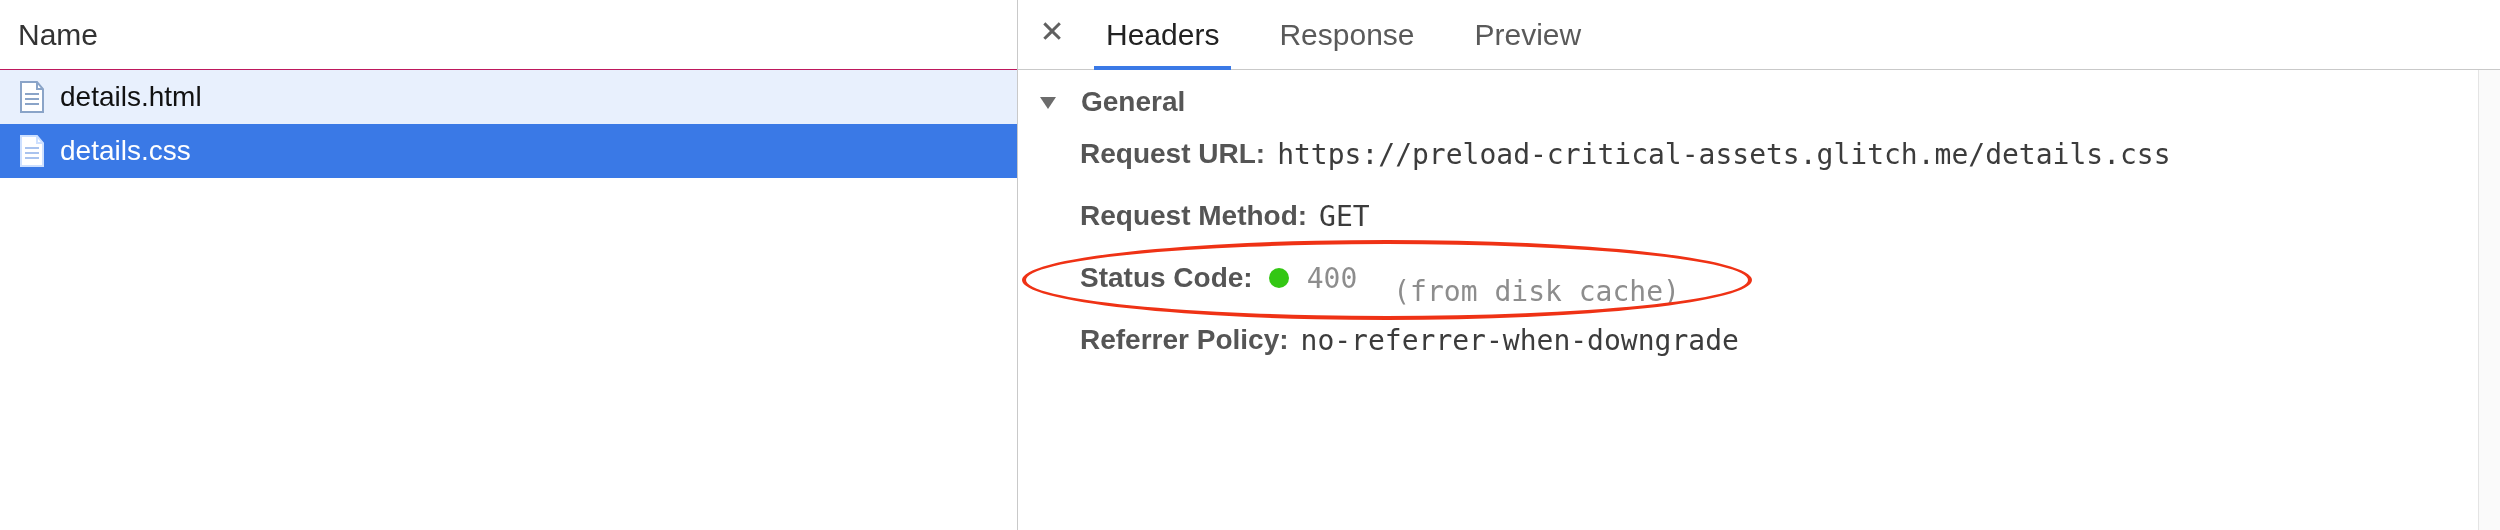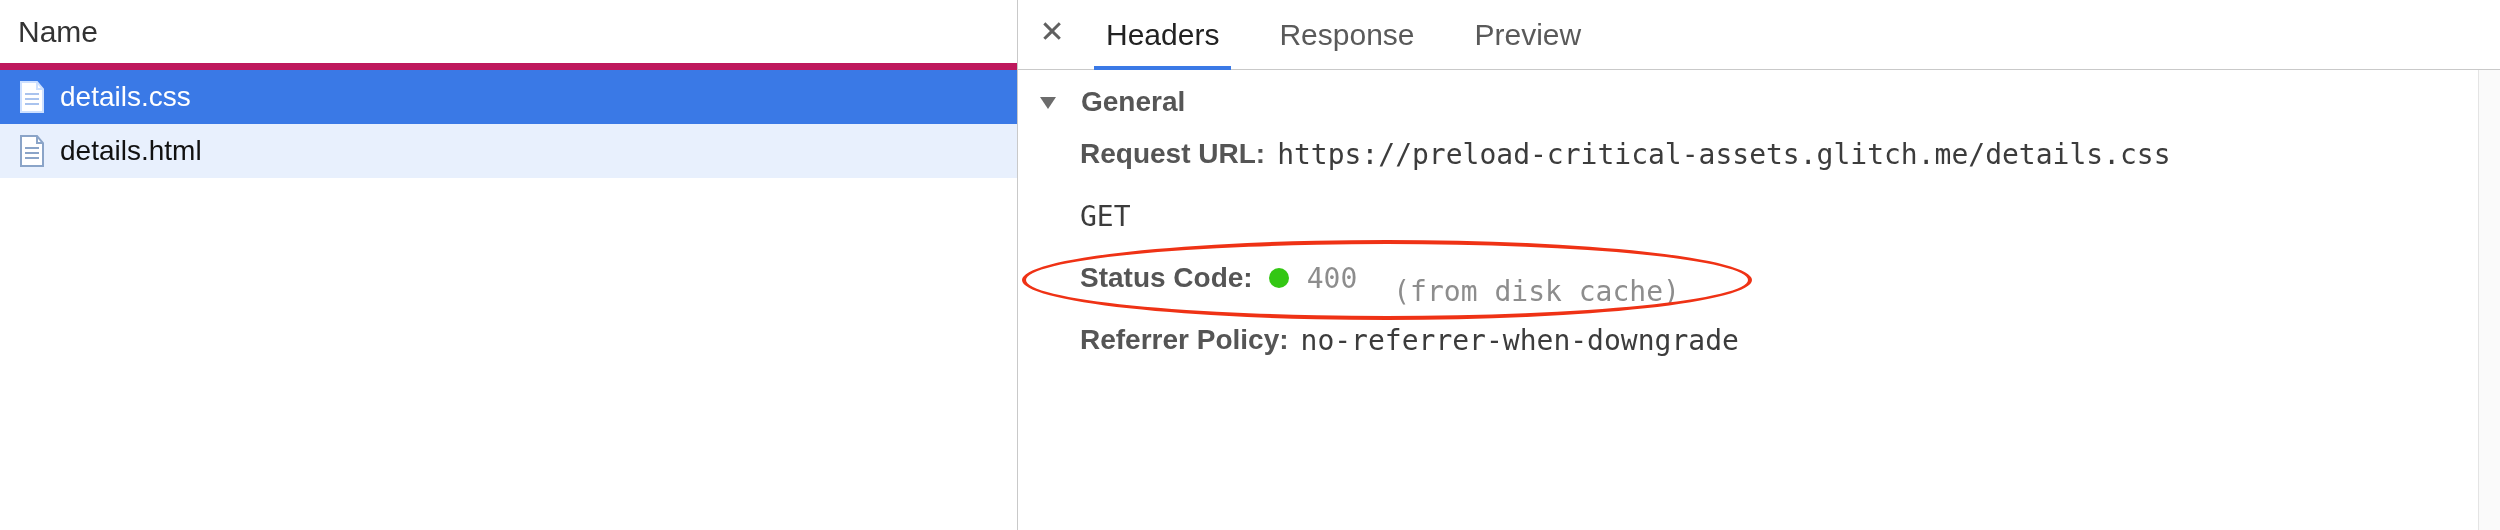--- a/index.html
+++ b/index.html
@@ -19,21 +19,21 @@
     
     .left-pane {
       width: 1018px;
       border-right: 1px solid #c9c9c9;
       display: flex;
       flex-direction: column;
       background: #fff;
     }
     .left-header {
       height: 70px;
-      border-bottom: 7px solid #be185d;
+      border-bottom: 1px solid #be185d;
       display: flex;
       align-items: center;
       padding: 0 18px;
       font-size: 30px;
       color: #333;
     }
     .file-list {
       flex: 1;
       overflow: auto;
     }
@@ -203,48 +203,48 @@
 </head>
 <body>
 
 <div class="root">
 
   <div class="left-pane">
     <div class="left-header">
       <span>Name</span>
     </div>
     <div class="file-list">
+      <div class="file-row unselected">
+        <span class="file-icon">
+          <svg width="28" height="32" viewBox="0 0 28 32">
+            <path class="page-fill page-stroke" d="M3 1 H19 L25 8 V31 H3 Z" fill="#fff" stroke="#8aa4c8" stroke-width="2"></path>
+            <path class="page-stroke" d="M19 1 V8 H25" fill="none" stroke="#8aa4c8" stroke-width="2"></path>
+            <g class="lines" stroke-width="2">
+              <line x1="7" y1="13" x2="21" y2="13"></line>
+              <line x1="7" y1="18" x2="21" y2="18"></line>
+              <line x1="7" y1="23" x2="21" y2="23"></line>
+            </g>
+          </svg>
+        </span>
+        <span>details.html</span>
+      </div>
       <div class="file-row selected">
         <span class="file-icon">
           <svg width="28" height="32" viewBox="0 0 28 32">
             <path class="page-fill page-stroke" d="M3 1 H19 L25 8 V31 H3 Z" fill="#fff" stroke="#cde0ff" stroke-width="2"></path>
             <path class="page-stroke" d="M19 1 V8 H25" fill="none" stroke="#cde0ff" stroke-width="2"></path>
             <g class="lines" stroke-width="2">
               <line x1="7" y1="13" x2="21" y2="13"></line>
               <line x1="7" y1="18" x2="21" y2="18"></line>
               <line x1="7" y1="23" x2="21" y2="23"></line>
             </g>
           </svg>
         </span>
         <span>details.css</span>
       </div>
-      <div class="file-row unselected">
-        <span class="file-icon">
-          <svg width="28" height="32" viewBox="0 0 28 32">
-            <path class="page-fill page-stroke" d="M3 1 H19 L25 8 V31 H3 Z" fill="#fff" stroke="#8aa4c8" stroke-width="2"></path>
-            <path class="page-stroke" d="M19 1 V8 H25" fill="none" stroke="#8aa4c8" stroke-width="2"></path>
-            <g class="lines" stroke-width="2">
-              <line x1="7" y1="13" x2="21" y2="13"></line>
-              <line x1="7" y1="18" x2="21" y2="18"></line>
-              <line x1="7" y1="23" x2="21" y2="23"></line>
-            </g>
-          </svg>
-        </span>
-        <span>details.html</span>
-      </div>
     </div>
   </div>
 
   <div class="right-pane">
 
     <div class="tabs-bar">
       <div class="close-icon">✕</div>
       <div class="tab-item active">
         <span>Headers</span>
       </div>
@@ -264,20 +264,21 @@
       </div>
 
       <div class="kv-list">
 
         <div class="kv-row">
           <span class="kv-key">Request URL:</span>
           <span class="kv-val">https://preload-critical-assets.glitch.me/details.css</span>
         </div>
 
         <div class="kv-row">
+          <span class="kv-key">Request Method:</span>
           <span class="kv-val">GET</span>
         </div>
 
         <div class="kv-row" id="status-row">
           <span class="kv-key">Status Code:</span>
           <span class="status-dot" style="background:#33c713"></span>
           <span class="status-code-text">400</span>
           <span class="status-note">(from disk cache)</span>
         </div>
 

